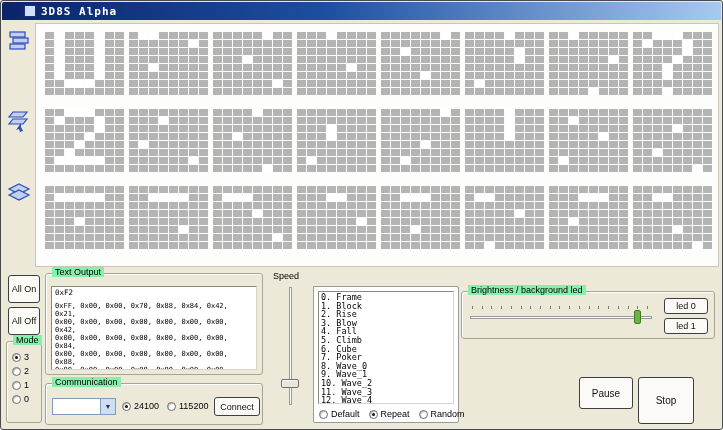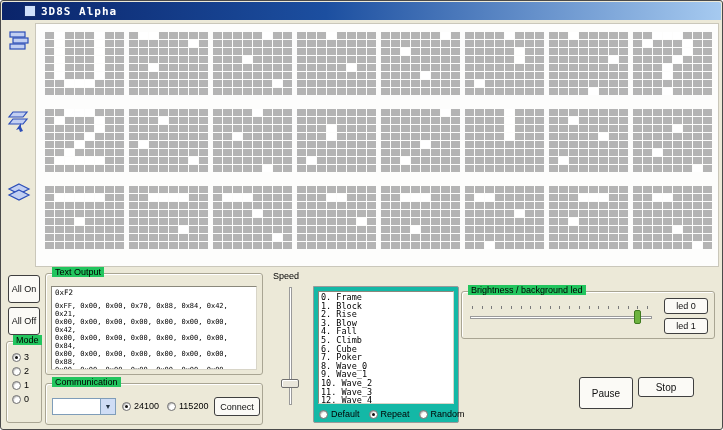--- a/index.html
+++ b/index.html
@@ -15,21 +15,21 @@
   .led-area{position:absolute;left:34px;top:22px;width:684px;height:244px;background:#fdfdfc;border:1px solid #cac7ba}
   .led-grids{position:absolute;left:9px;top:8px;display:grid;grid-template-columns:repeat(8,79px);column-gap:5px;row-gap:14px}
   .led-grid{display:grid;grid-template-columns:repeat(8,9px);grid-auto-rows:7px;gap:1px}
   .cell{background:#b4b4b4}
   .cell.on{background:#ffffff}
 
   .btn{position:absolute;background:#fbfaf6;border:1px solid #3f3f3f;border-radius:3px;display:flex;align-items:center;justify-content:center;text-align:right;cursor:pointer;font-size:10px;line-height:11px;color:#111;padding:1px}
   .btn.small{font-size:9px;line-height:10px}
 
   .group{position:absolute;border:1px solid #a9a593;border-radius:3px;box-shadow:inset 1px 1px 0 #ffffff}
-  .group-label{position:absolute;top:-7px;left:6px;background:#22c55e;padding:0 3px;font-size:9px;white-space:nowrap}
+  .group-label{position:absolute;top:-7px;left:6px;background:#86efac;padding:0 3px;font-size:9px;white-space:nowrap}
 
   .radio-row{display:flex;align-items:center;gap:3px;font-size:9px;cursor:pointer;white-space:nowrap}
   .radio-row.v{margin:4px 0 0 4px}
   .radio{width:9px;height:9px;min-width:9px;border:1px solid #6e6e6e;border-radius:50%;background:#fff;position:relative;box-shadow:inset 1px 1px 1px #bbb}
   .radio.checked::after{content:'';position:absolute;left:2px;top:2px;width:3px;height:3px;border-radius:50%;background:#111}
 
   .hex-box{position:absolute;left:5px;top:12px;width:206px;height:84px;background:#fff;border:1px solid #8a887c;border-right-color:#d8d5c8;border-bottom-color:#d8d5c8;font-family:"DejaVu Sans Mono",monospace;font-size:7px;line-height:8px;padding:2px 3px;overflow:hidden}
   .hex-header{margin-bottom:5px;font-size:7.5px}
 
   .combo{position:absolute;left:6px;top:14px;width:64px;height:17px;background:#fff;border:1px solid #7f9db9;display:flex;cursor:pointer}
@@ -38,21 +38,21 @@
 
   .speed-label{position:absolute;left:272px;top:270px;font-size:9px}
   .vslider{position:absolute;left:278px;top:286px;width:22px;height:118px;cursor:pointer}
   .vslider .track{position:absolute;left:10px;top:0;width:3px;height:100%;background:#fff;border:1px solid #9a9a9a}
   .vslider .thumb{position:absolute;left:2px;top:92px;width:18px;height:9px;background:#e9e6db;border:1px solid #6f6f6f;border-radius:2px;box-shadow:inset 1px 1px 0 #fff}
 
   .tabctl{position:absolute;left:312px;top:270px;width:146px;height:152px}
   .tab-strip{position:absolute;left:0;top:0;height:16px;display:flex;z-index:2}
   .tab{font-size:8.5px;padding:2px 5px 0;border:1px solid #9a9a9a;border-bottom:none;border-radius:3px 3px 0 0;background:#dcd8cc;margin-right:1px;height:15px;cursor:pointer;white-space:nowrap}
   .tab.active{background:#ece9d8;height:17px}
-  .tab-page{position:absolute;left:0;top:15px;right:0;bottom:0;background:#14b8a6;border:1px solid #9a9a9a;border-radius:0 2px 2px 2px}
+  .tab-page{position:absolute;left:0;top:15px;right:0;bottom:0;background:#ffffff;border:1px solid #9a9a9a;border-radius:0 2px 2px 2px}
   .listbox{position:absolute;left:4px;top:4px;width:136px;height:113px;background:#fff;border:1px solid #8a887c;border-right-color:#d8d5c8;border-bottom-color:#d8d5c8;font-family:"DejaVu Sans Mono",monospace;font-size:8.5px;line-height:8.6px;padding:1px 2px;overflow:hidden}
   .list-item{white-space:nowrap;cursor:pointer}
   .play-modes{position:absolute;left:5px;bottom:3px;display:flex;gap:9px}
 
   .ticks{position:absolute;left:10px;top:14px;width:176px;display:flex;justify-content:space-between}
   .tick{width:1px;height:3px;background:#7a7a7a}
   .htrack{position:absolute;left:8px;top:24px;width:182px;height:3px;background:#fff;border:1px solid #9a9a9a}
   .hthumb{position:absolute;left:172px;top:18px;width:7px;height:14px;background:#6db33f;border:1px solid #3f7a1f;border-radius:2px;cursor:pointer}
 </style>
 </head>
@@ -1802,15 +1802,15 @@
         <div class="tick"></div>
         <div class="tick"></div>
       </div>
     <div class="htrack"></div>
     <div class="hthumb"></div>
     <div class="btn small" style="left:202px;top:6px;width:44px;height:16px">led 0</div>
     <div class="btn small" style="left:202px;top:26px;width:44px;height:16px">led 1</div>
   </div>
 
   <div class="btn" style="left:578px;top:376px;width:54px;height:32px">Pause</div>
-  <div class="btn" style="left:637px;top:376px;width:56px;height:20px">Stop</div>
+  <div class="btn" style="left:637px;top:376px;width:56px;height:47px">Stop</div>
 
 </div>
 
 </body></html>

